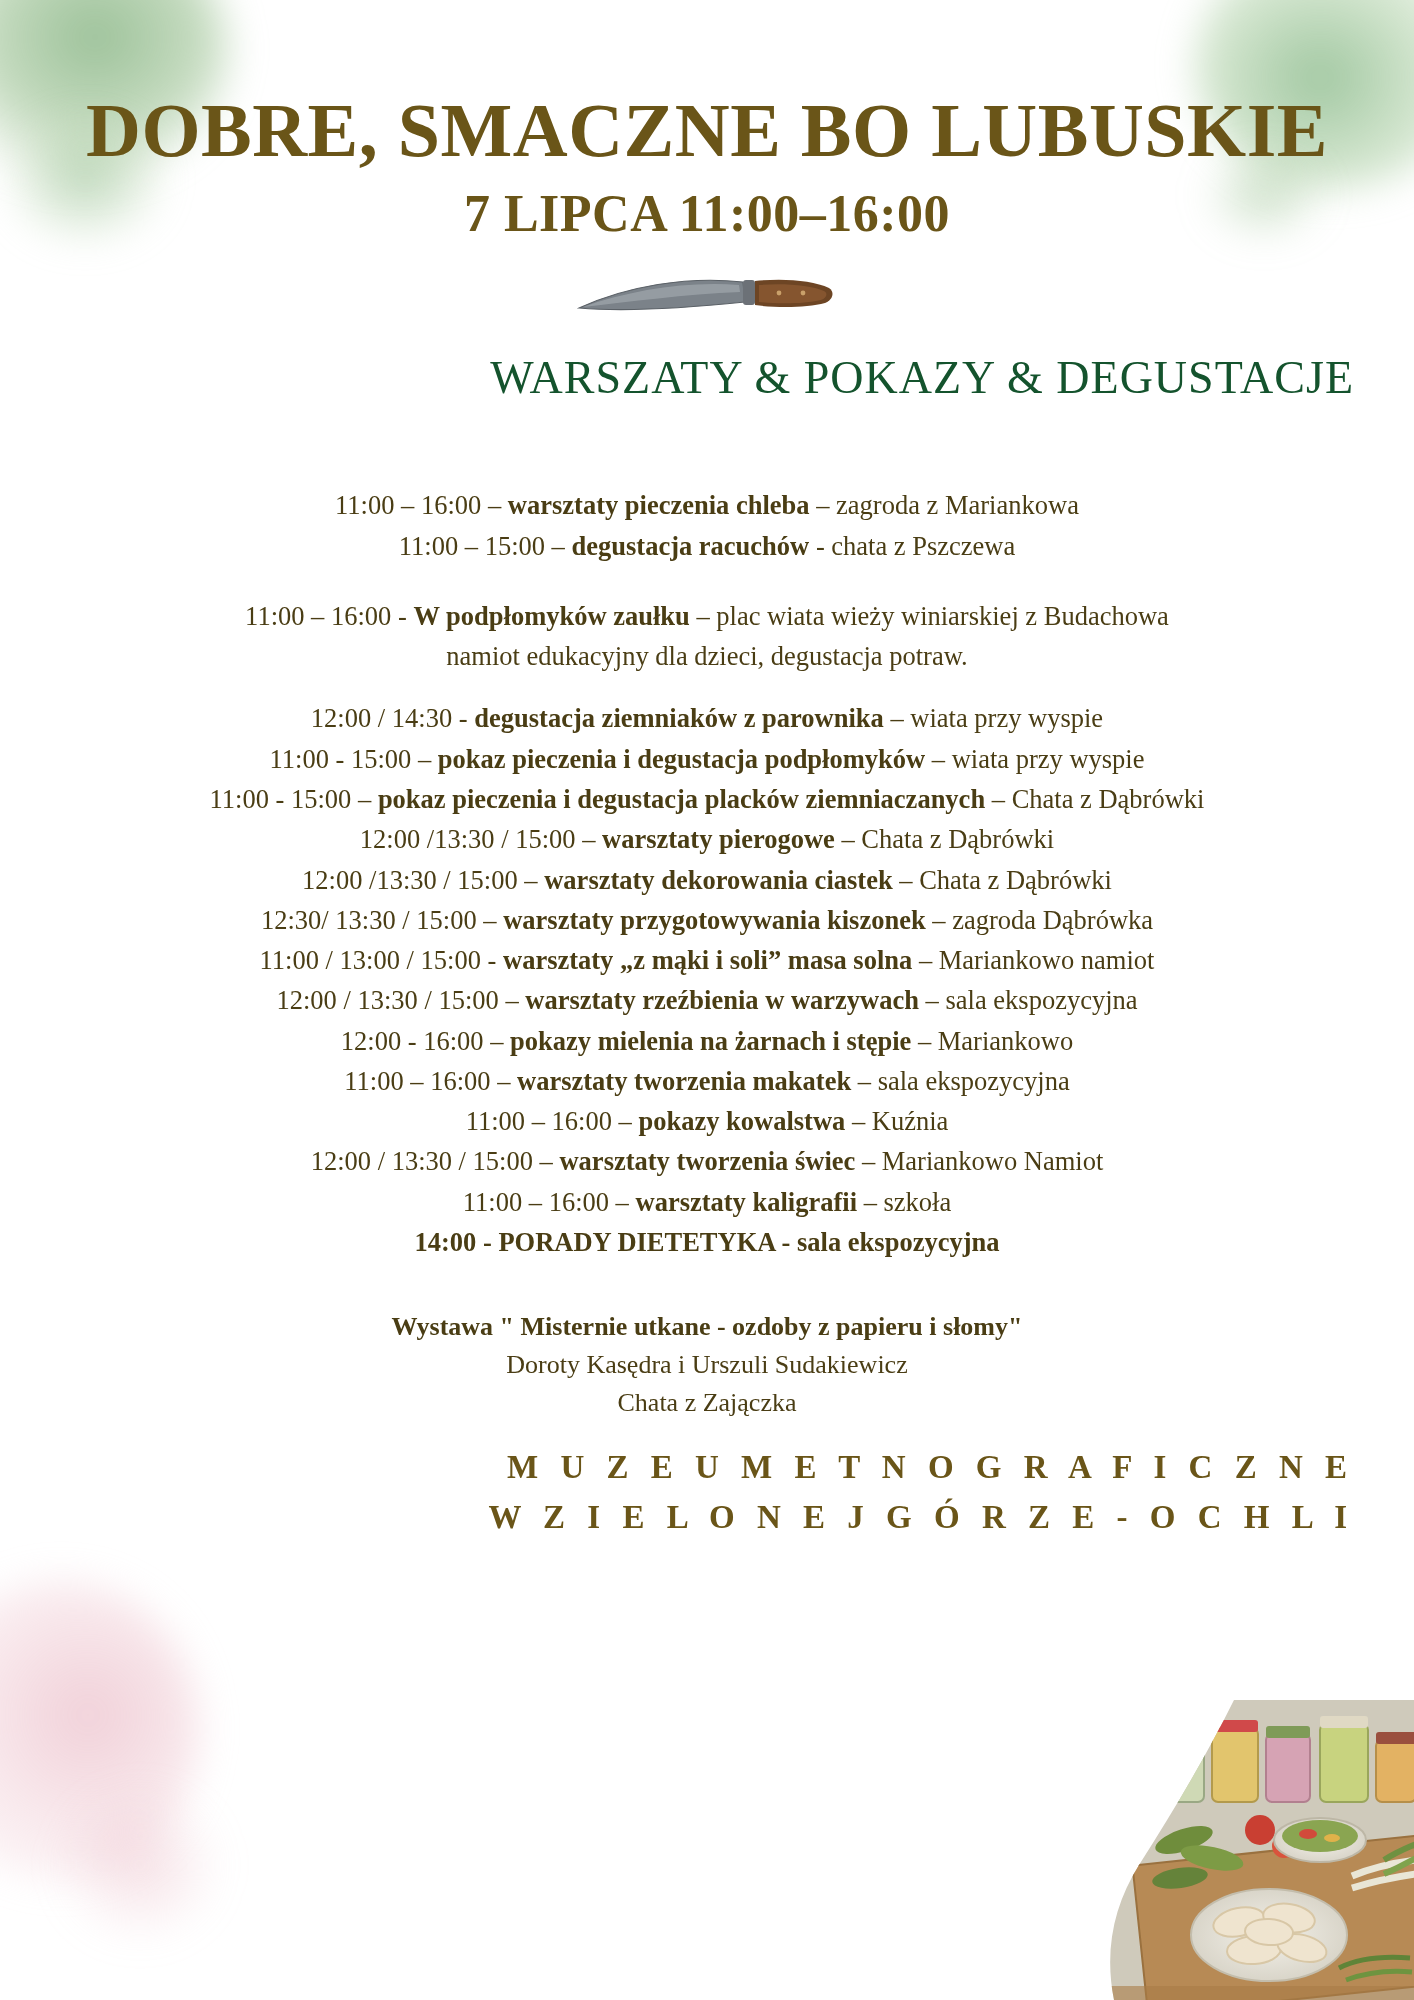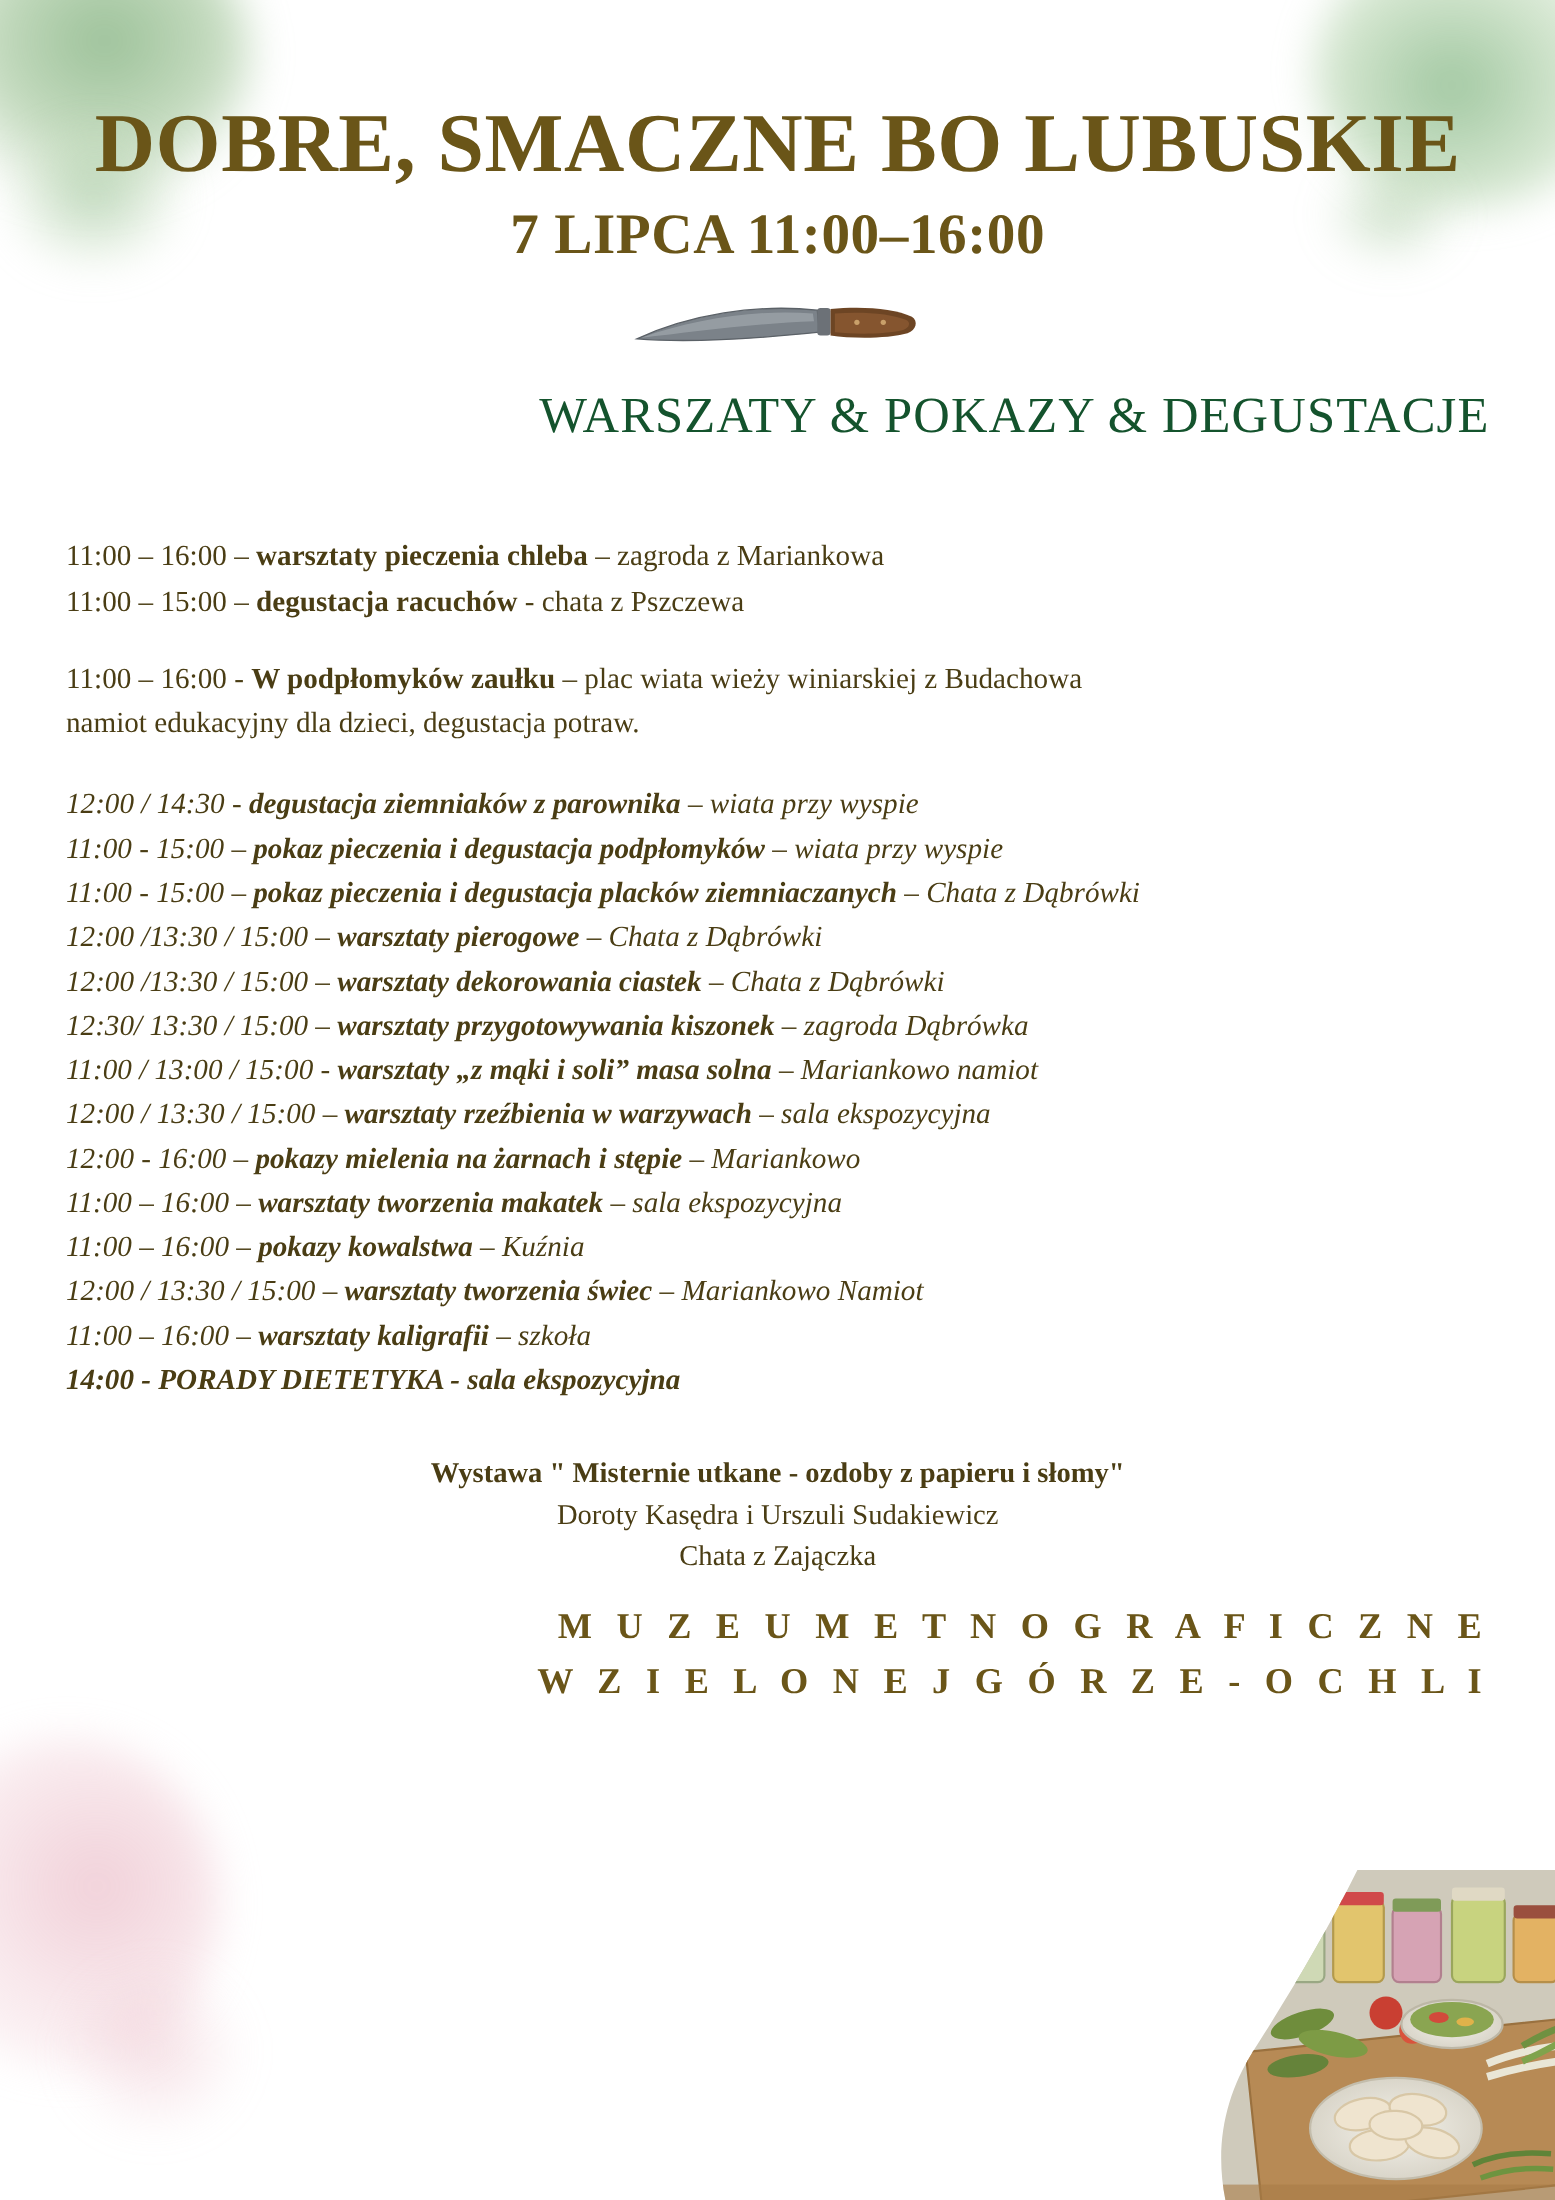--- a/index.html
+++ b/index.html
@@ -98,29 +98,30 @@
     font-size: 46px;
     line-height: 1.12;
     color: #14532d;
     margin-top: 14px;
     letter-spacing: 1px;
   }
 
   
   .program {
     margin-top: 82px;
+    text-align: center;
     font-size: 26.5px;
     line-height: 1.52;
     color: #4a3d14;
   }
   .prog-line { white-space: nowrap; }
   .prog-line b { font-weight: bold; }
 
   .block-2 { margin-top: 30px; }
-  .block-3 { margin-top: 34px; font-style: italic; }
+  .block-3 { margin-top: 22px; }
 
   .footer {
     margin-top: 46px;
     text-align: center;
     font-size: 26px;
     line-height: 1.45;
     color: #4a3d14;
   }
   .footer .strong { font-weight: bold; }
 

